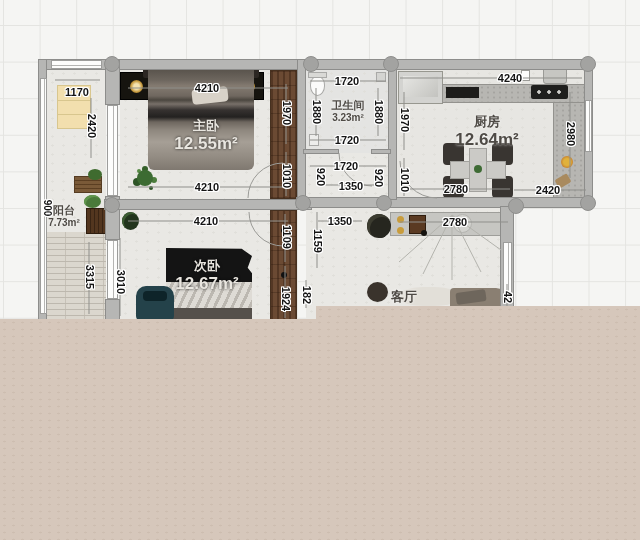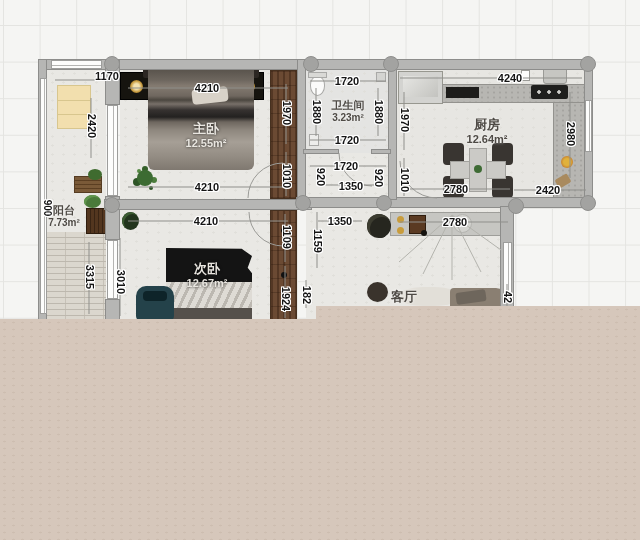--- a/index.html
+++ b/index.html
@@ -37,21 +37,21 @@
   
   .fur{position:absolute;z-index:12;}
   
   .dim{position:absolute;z-index:40;font-weight:bold;font-size:11px;color:#141414;
     white-space:nowrap;transform:translate(-50%,-50%);line-height:1;
     text-shadow:-1px 0 #fff,1px 0 #fff,0 -1px #fff,0 1px #fff,-1px -1px #fff,1px 1px #fff,1px -1px #fff,-1px 1px #fff;}
   .dim.v{transform:translate(-50%,-50%) rotate(90deg);}
   .room-label{position:absolute;z-index:41;transform:translate(-50%,-50%);text-align:center;
     font-weight:bold;font-size:13px;color:#4e4a45;line-height:1.15;white-space:nowrap;
     text-shadow:0 0 3px rgba(255,255,255,.9);}
-  .room-label .area{display:block;font-size:11px;}
+  .room-label .area{display:block;font-size:17px;}
   .room-label.light{color:#e9e6e0;text-shadow:0 0 3px rgba(0,0,0,.8);}
   .room-label.small{font-size:11px;}
   .room-label.small .area{font-size:10px;}
   
   .mask{position:absolute;z-index:60;background-color:#d6c7bb;
     background-image:radial-gradient(#cdbdb0 1px, transparent 1.4px);
     background-size:9px 7px;}
   svg.overlay{position:absolute;left:0;top:0;z-index:18;}
 </style>
 </head>
@@ -220,21 +220,21 @@
       <path d="M 285 214 L 285 262"></path>
         <path d="M 285 266 L 285 318"></path>
       <path d="M 317 212 L 317 268"></path>
         <path d="M 306 280 L 306 308"></path>
       <path d="M 318 221 L 362 221"></path>
         <path d="M 400 222 L 508 222"></path>
       <path d="M 507 284 L 507 307"></path>
     </g>
   </svg>
 
-  <div class="dim" style="left:77px;top:76px;margin-left:30px;">1170</div>
+  <div class="dim" style="left:77px;top:92px;">1170</div>
   <div class="dim v" style="left:91px;top:126px;">2420</div>
   <div class="dim v" style="left:47px;top:208px;font-size:10px;">900</div>
   <div class="dim v" style="left:89px;top:277px;">3315</div>
   <div class="dim" style="left:207px;top:88px;">4210</div>
   <div class="dim" style="left:207px;top:187px;">4210</div>
   <div class="dim v" style="left:286px;top:113px;">1970</div>
   <div class="dim v" style="left:286px;top:176px;">1010</div>
   <div class="dim" style="left:347px;top:81px;">1720</div>
   <div class="dim v" style="left:316px;top:112px;">1880</div>
   <div class="dim v" style="left:378px;top:112px;">1880</div>

